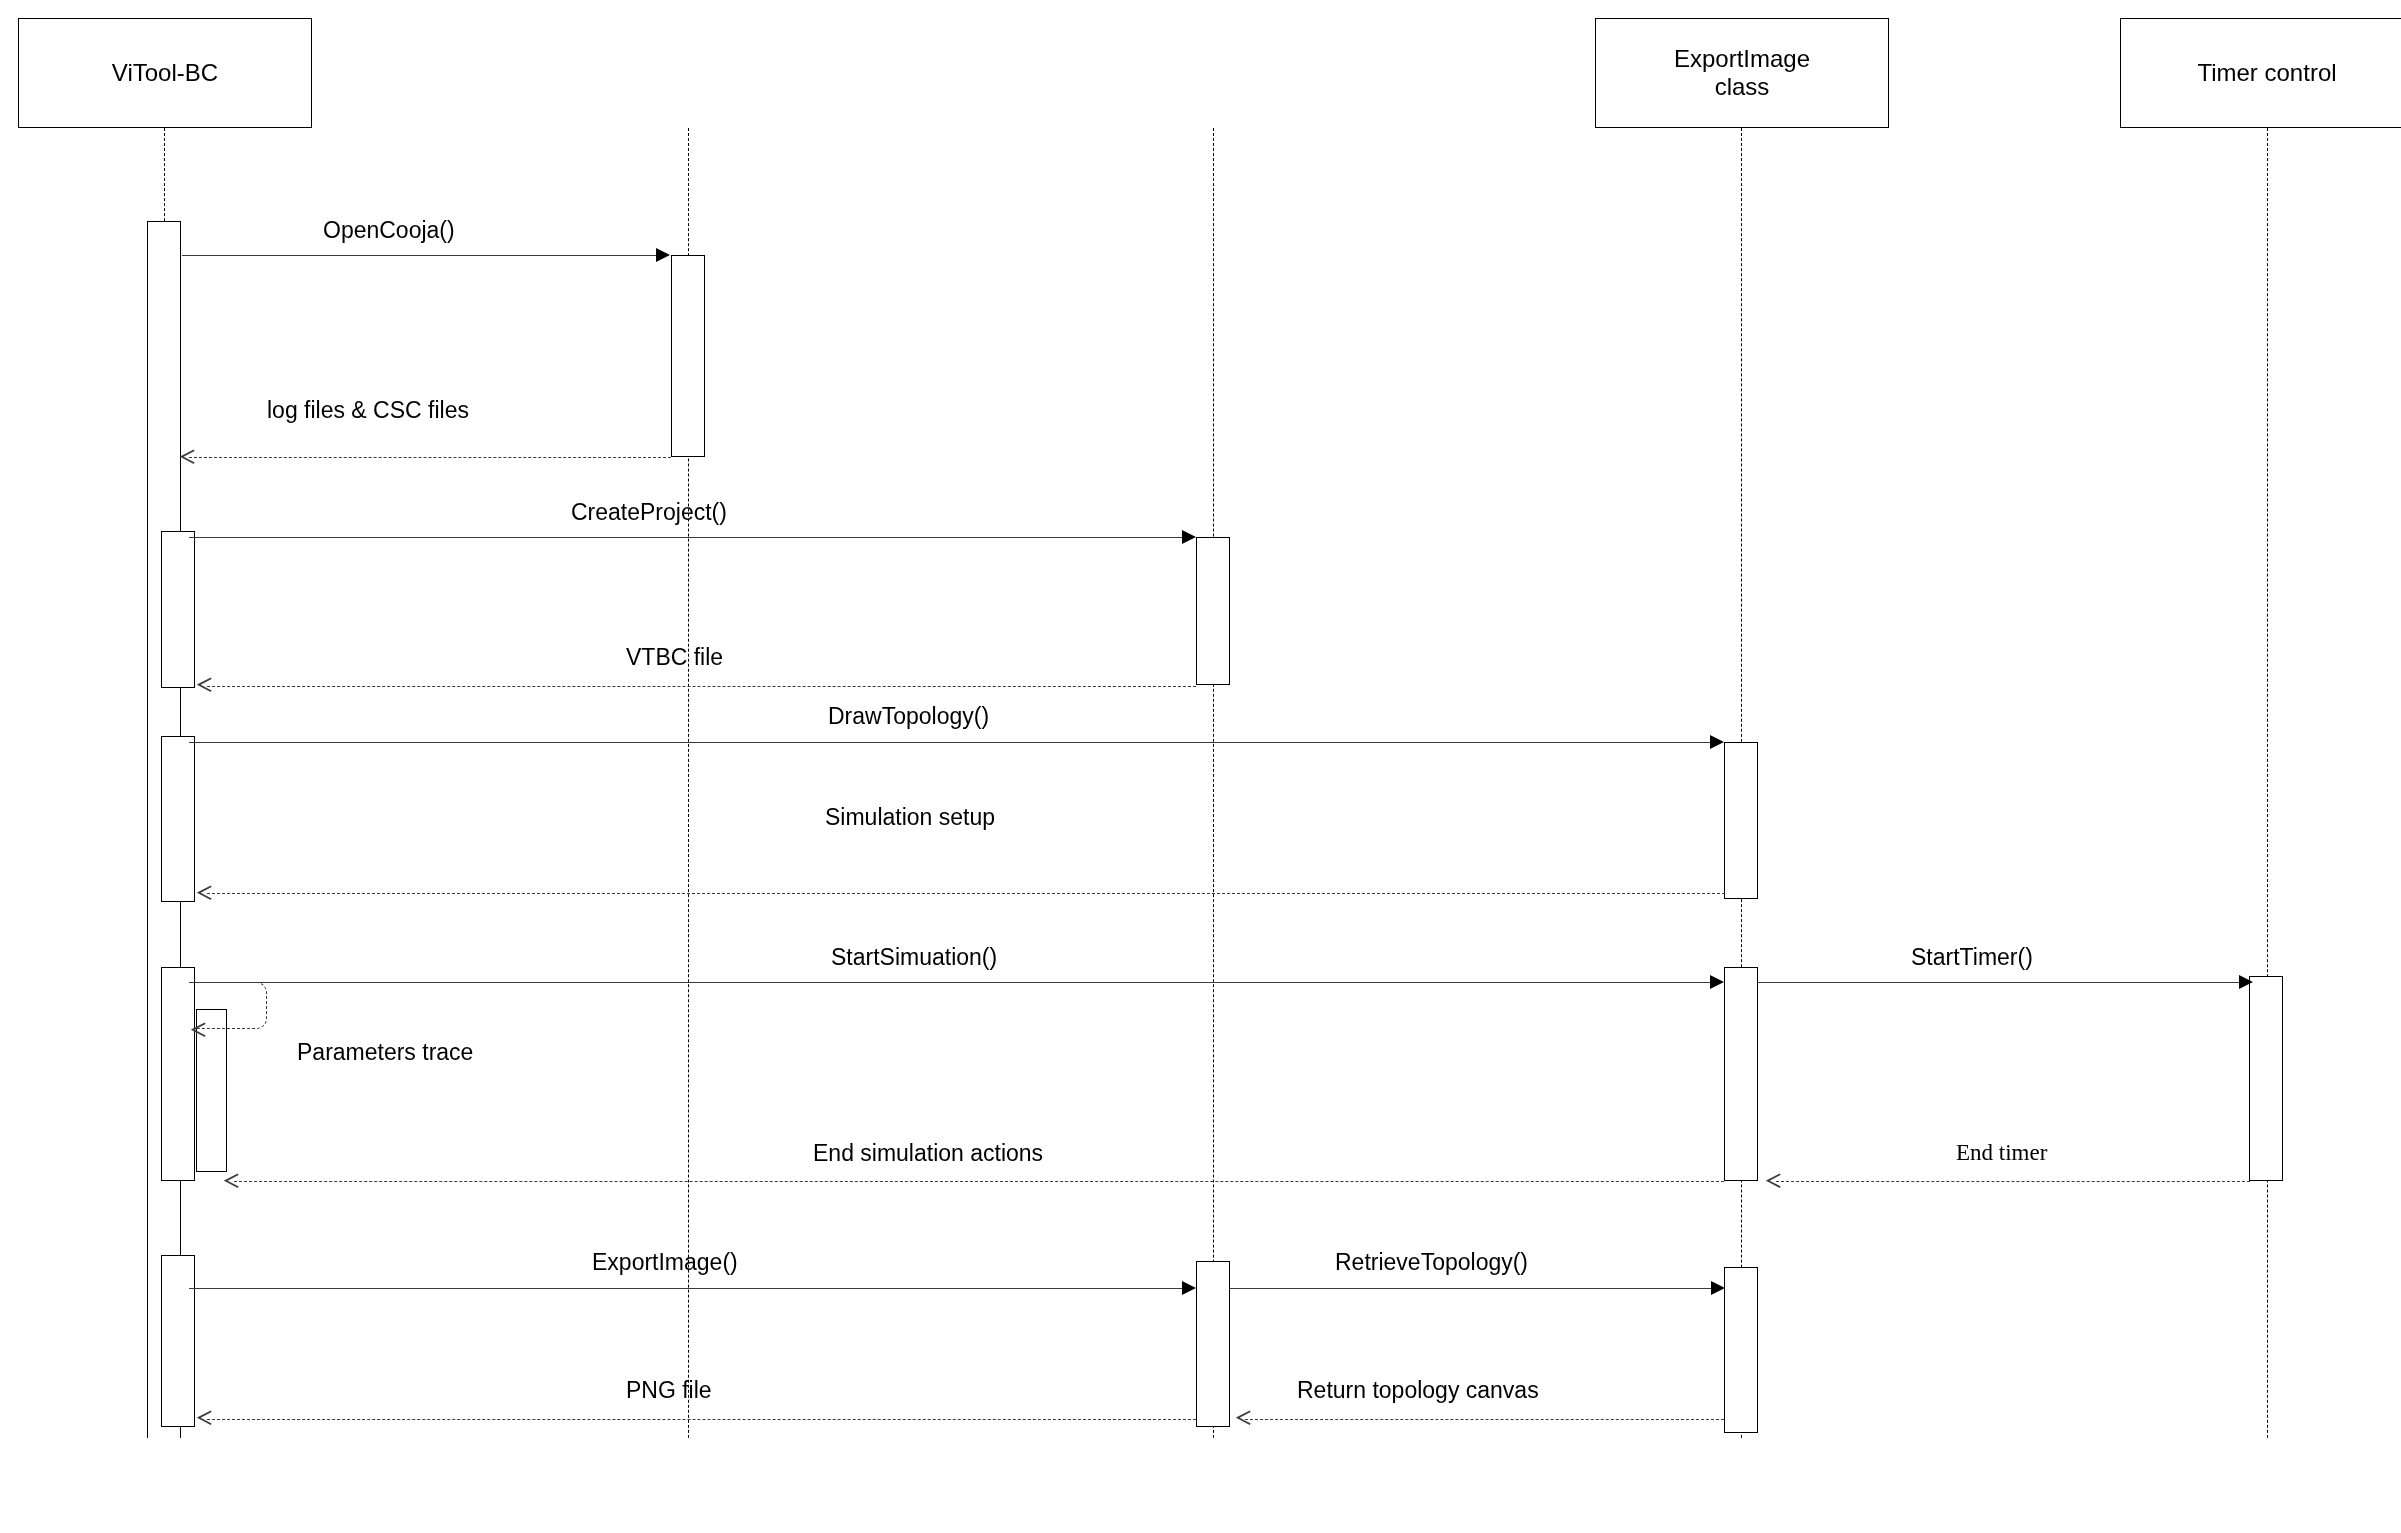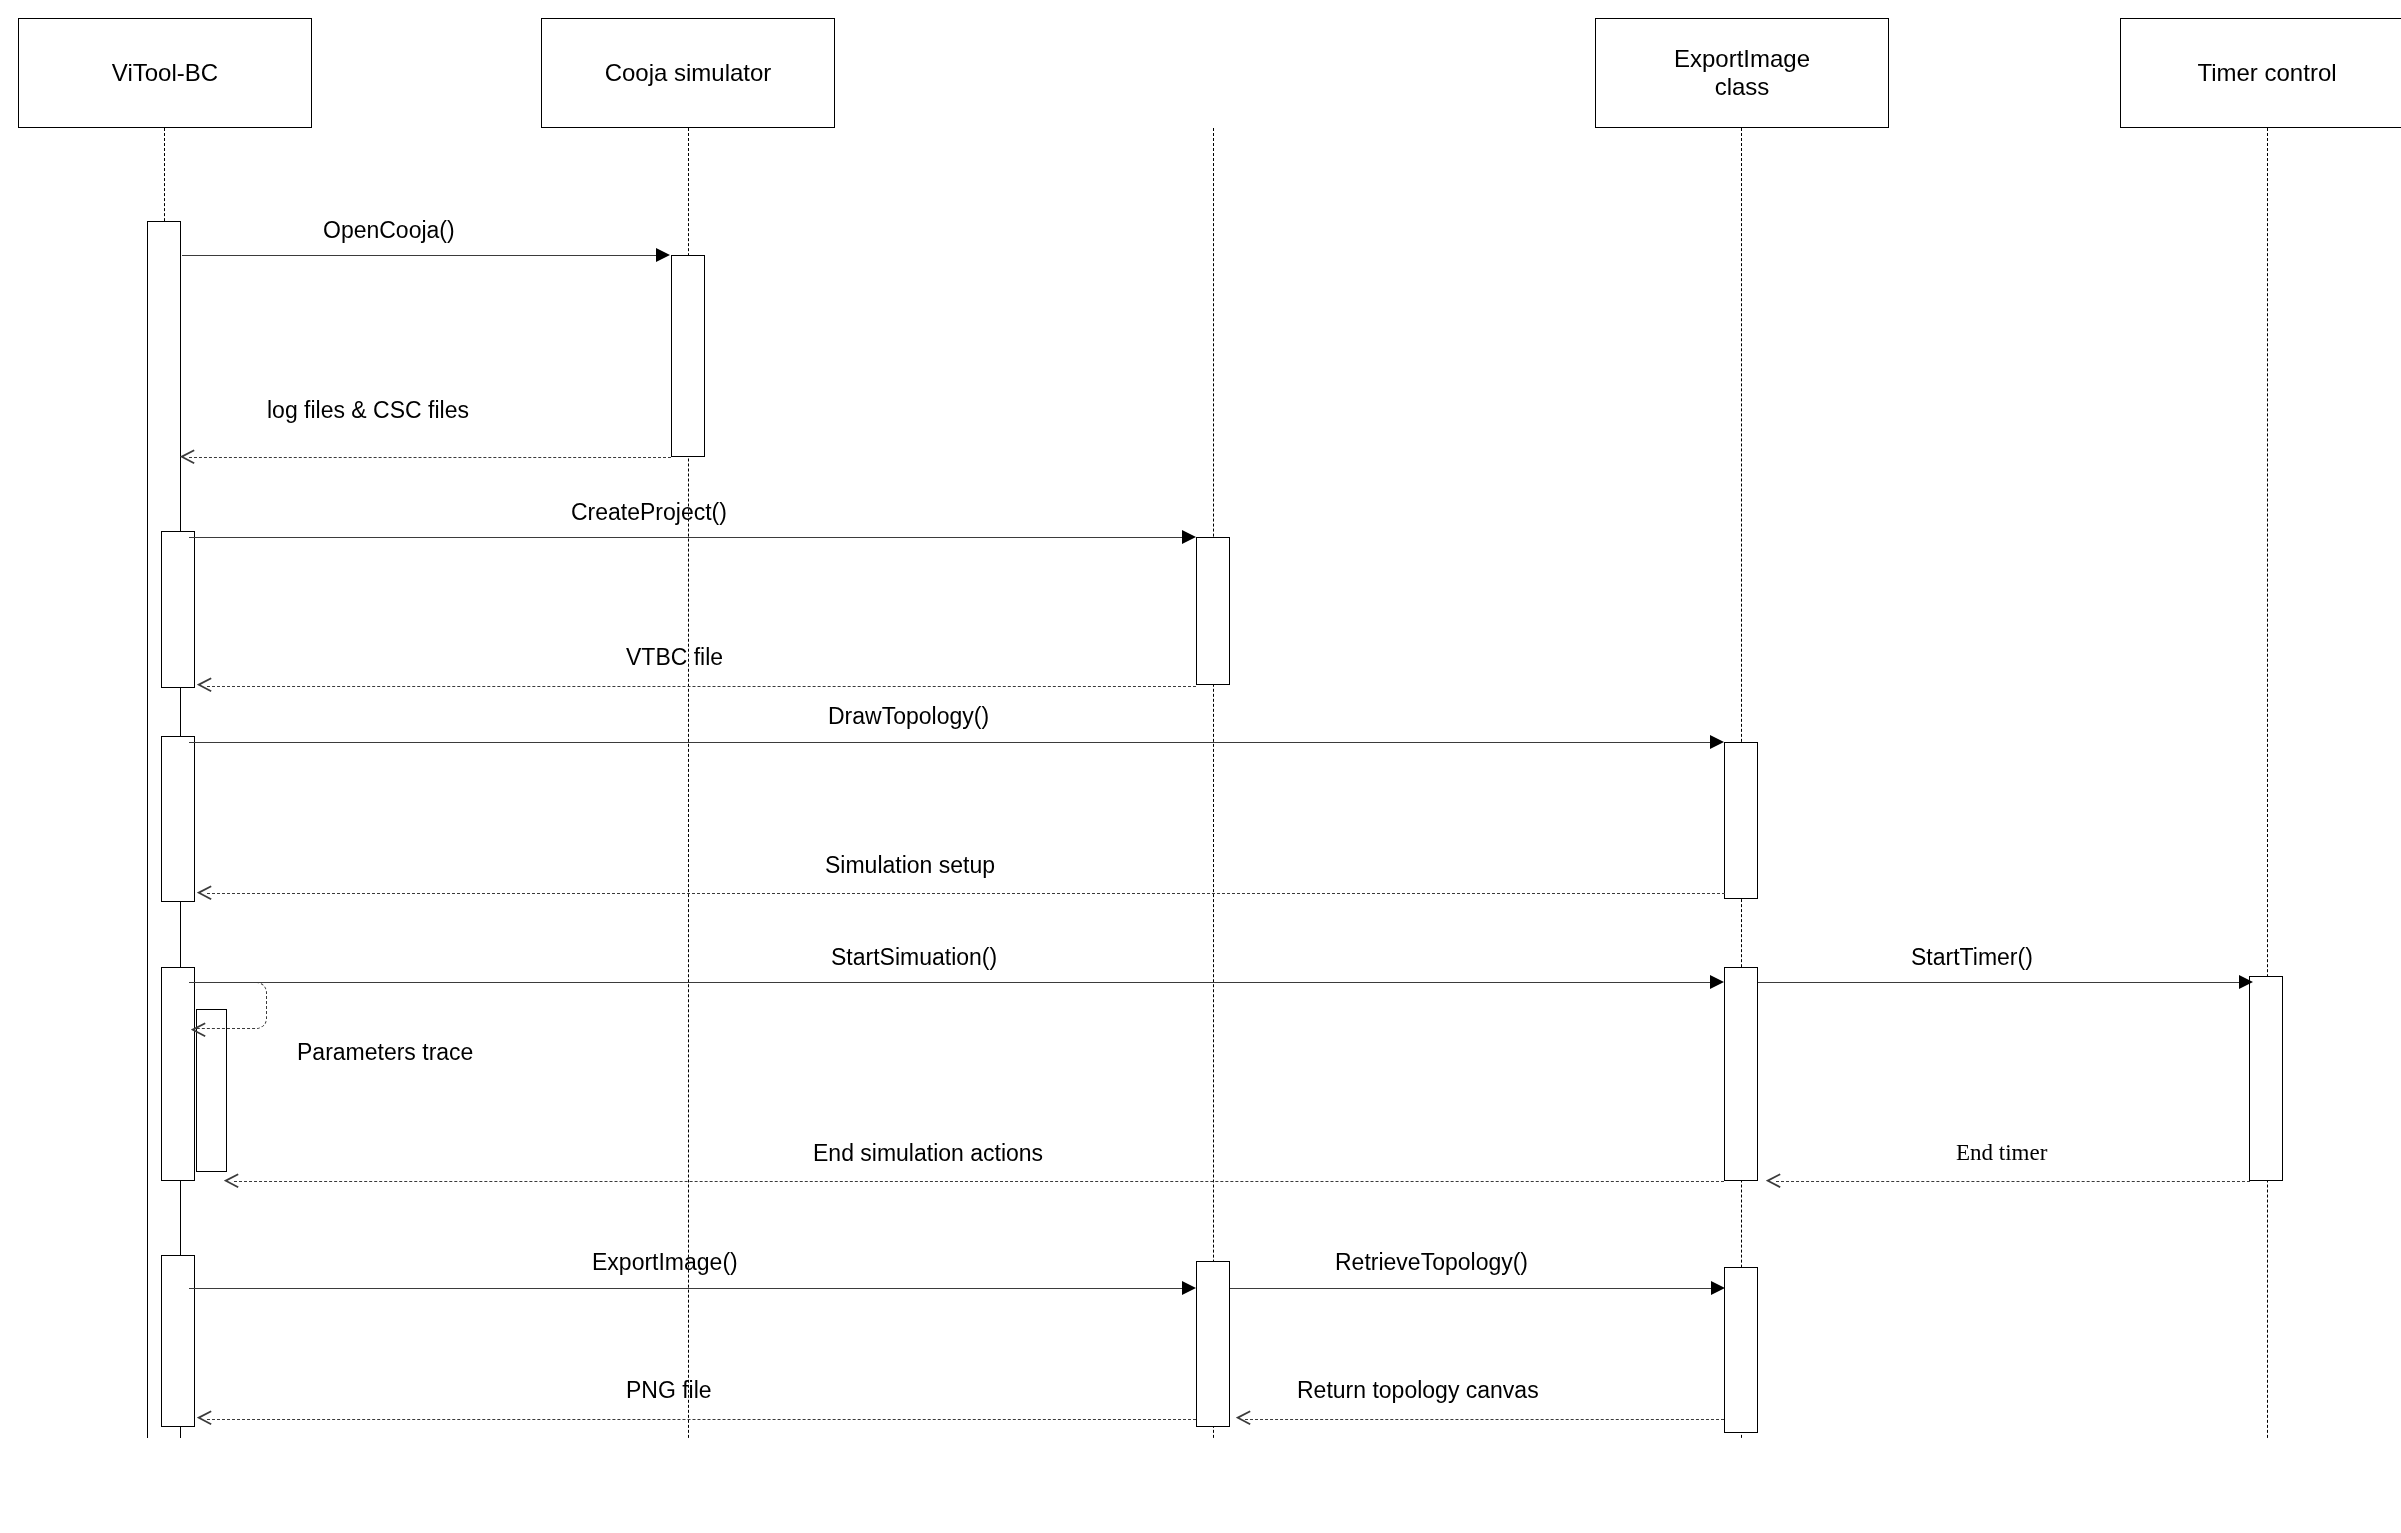--- a/index.html
+++ b/index.html
@@ -80,23 +80,20 @@
 </style>
 </head>
 <body>
 
 <div id="canvas">
 
   <div class="lane-head" style="left:18px; top:18px; width:294px; height:110px;">
     <span>ViTool-BC</span>
   </div>
 
-  <div class="lane-head" style="left:541px; top:18px; width:294px; height:110px;">
-    <span>Cooja simulator</span>
-  </div>
 
 
   <div class="lane-head" style="left:1595px; top:18px; width:294px; height:110px; flex-direction:column;">
     <span>ExportImage</span>
     <span>class</span>
   </div>
 
   <div class="lane-head" style="left:2120px; top:18px; width:294px; height:110px;">
     <span>Timer control</span>
   </div>
@@ -147,21 +144,21 @@
   <div class="msg-label" style="left:626px; top:644px;">VTBC file</div>
 
   <div class="msg-line" style="left:189px; top:742px; width:1521px;"></div>
   <div class="arrow-right" style="left:1710px; top:735px;"></div>
   <div class="msg-label" style="left:828px; top:703px;">DrawTopology()</div>
 
   <div class="msg-line dashed" style="left:207px; top:893px; width:1518px;"></div>
   <svg class="arrow-open-left" style="left:197px; top:885px;" viewBox="0 0 26 26">
     <path d="M24 2 L3 13 L24 24" fill="none" stroke="#3b3b3b" stroke-width="3"></path>
   </svg>
-  <div class="msg-label" style="left:825px; top:852px;">Simulation setup</div>
+  <div class="msg-label" style="left:825px; top:804px;">Simulation setup</div>
 
   <div class="msg-line" style="left:189px; top:982px; width:1521px;"></div>
   <div class="arrow-right" style="left:1710px; top:975px;"></div>
   <div class="msg-label" style="left:831px; top:944px;">StartSimuation()</div>
 
   <div class="msg-line" style="left:1758px; top:982px; width:481px;"></div>
   <div class="arrow-right" style="left:2239px; top:975px;"></div>
   <div class="msg-label" style="left:1911px; top:944px;">StartTimer()</div>
 
   <div class="self-loop" style="left:196px; top:982px; width:71px; height:47px;"></div>

